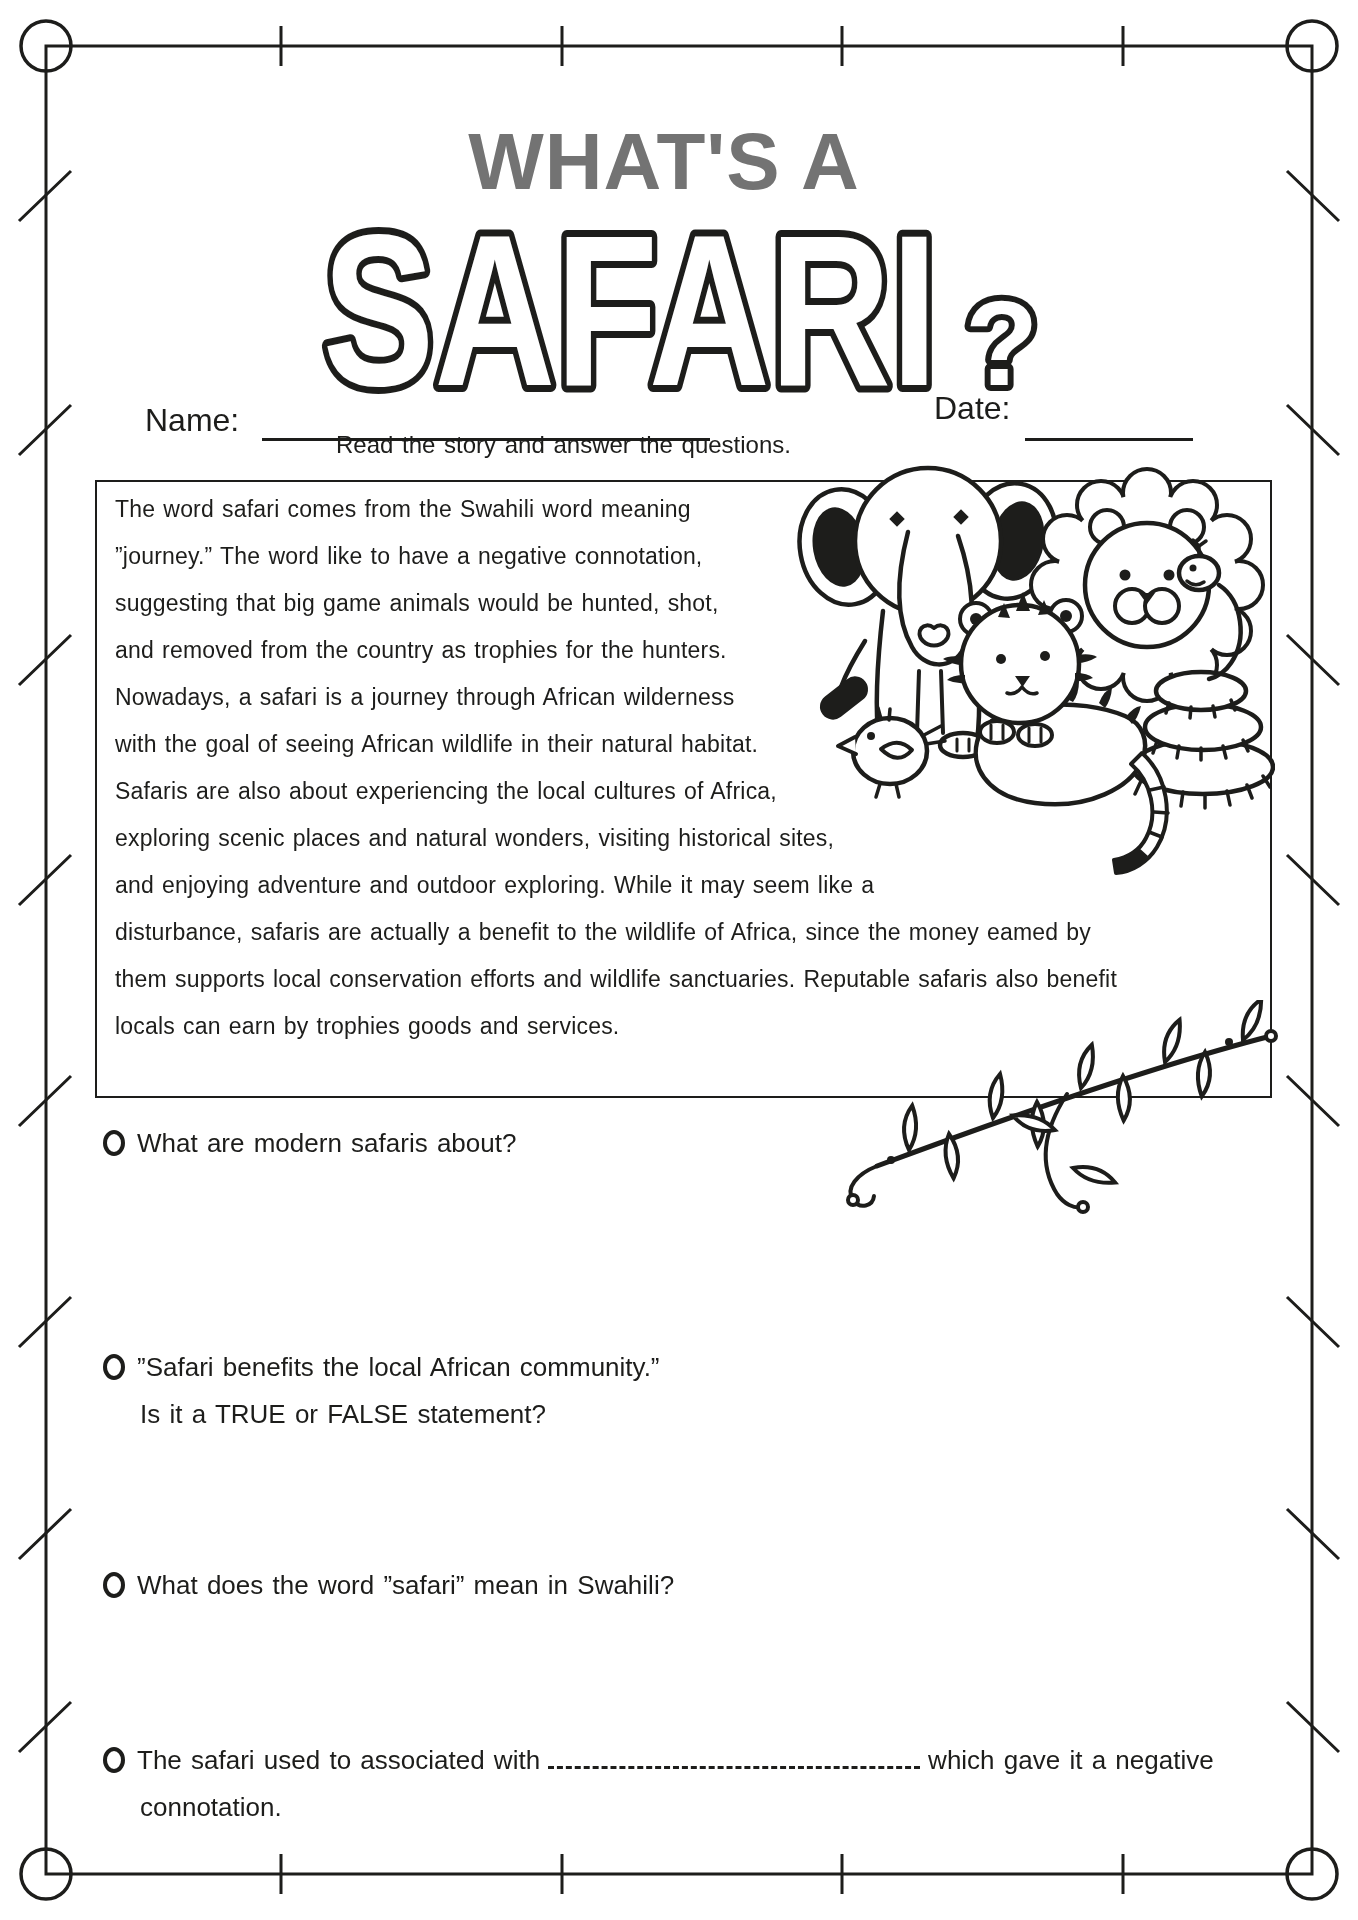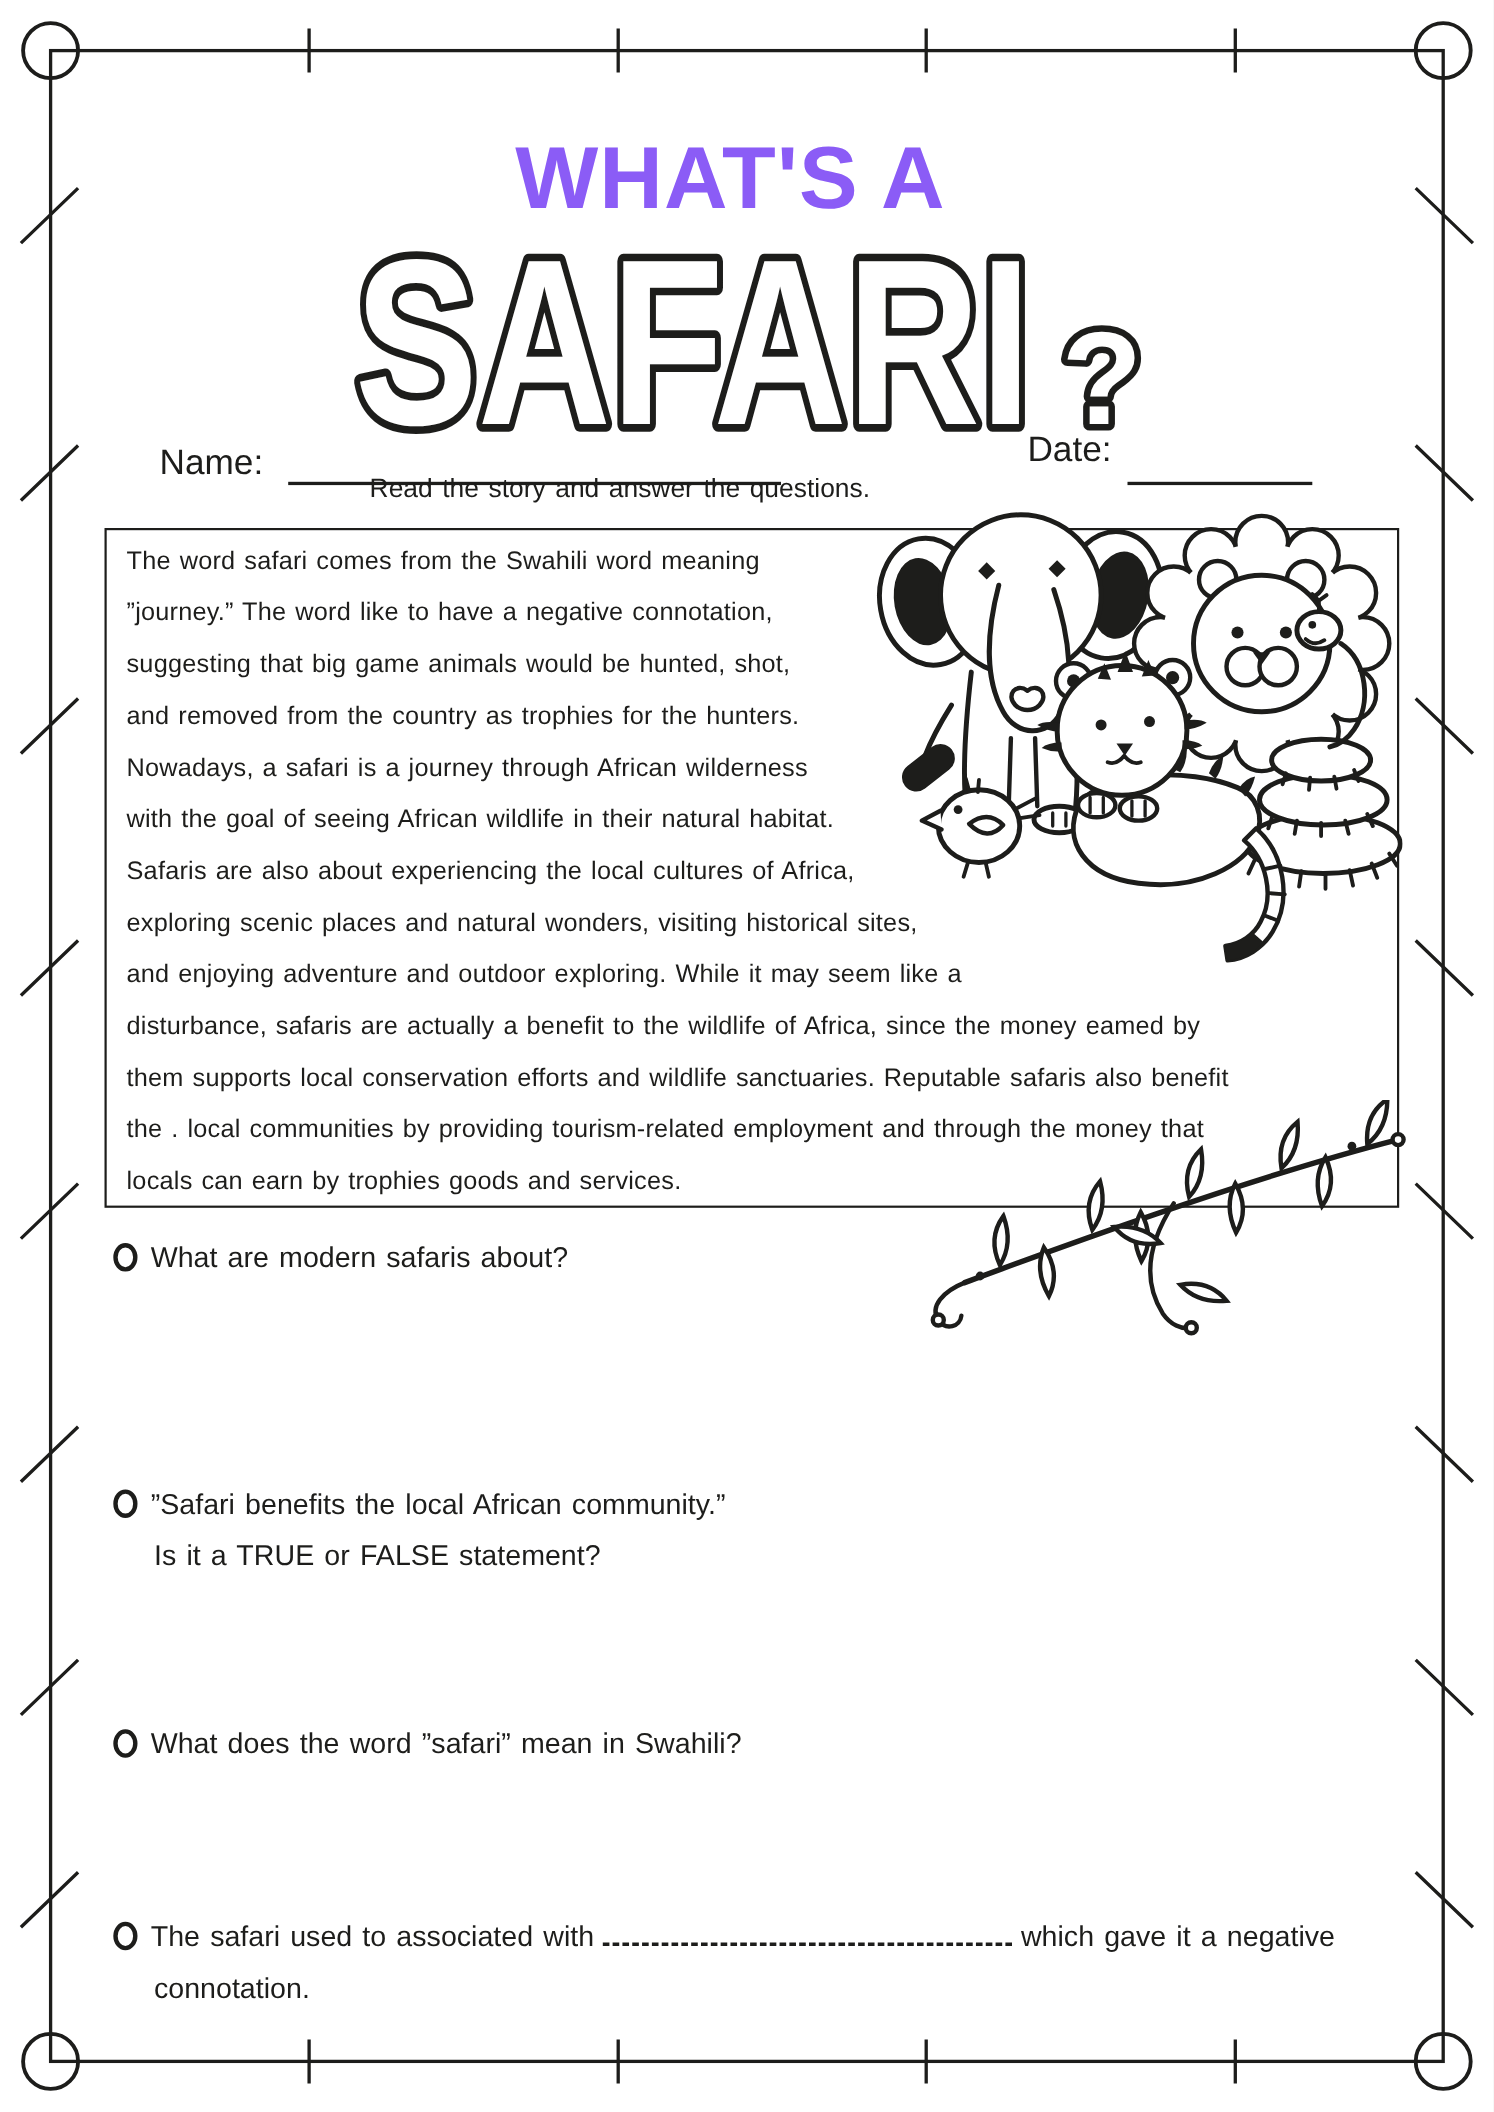--- a/index.html
+++ b/index.html
@@ -8,21 +8,21 @@
     background:#ffffff; color:#1d1d1b; overflow:hidden;
     font-family:"Liberation Sans", sans-serif;
   }
   svg text { font-family:"Liberation Sans", sans-serif; }
 
   .frame { position:absolute; left:0; top:0; pointer-events:none; }
 
   .title-top {
     position:absolute; left:339px; top:116px; width:650px;
     text-align:center; font-size:80px; font-weight:bold; letter-spacing:1px;
-    color:#8b5cf6; white-space:nowrap;
+    color:#737373; white-space:nowrap;
   }
   .title-main-svg { position:absolute; left:290px; top:213px; }
 
   .name-label { position:absolute; left:145px; top:402px; font-size:32px; }
   .date-label { position:absolute; left:934px; top:390px; font-size:32px; }
   .write-line { position:absolute; border-bottom:3px solid #1d1d1b; height:0; }
   .name-line  { left:262px; top:438px; width:448px; }
   .date-line  { left:1025px; top:438px; width:168px; }
 
   .instruction {
@@ -95,21 +95,20 @@
     <div class="story-line">”journey.” The word like to have a negative connotation,</div>
     <div class="story-line">suggesting that big game animals would be hunted, shot,</div>
     <div class="story-line">and removed from the country as trophies for the hunters.</div>
     <div class="story-line">Nowadays, a safari is a journey through African wilderness</div>
     <div class="story-line">with the goal of seeing African wildlife in their natural habitat.</div>
     <div class="story-line">Safaris are also about experiencing the local cultures of Africa,</div>
     <div class="story-line">exploring scenic places and natural wonders, visiting historical sites,</div>
     <div class="story-line">and enjoying adventure and outdoor exploring. While it may seem like a</div>
     <div class="story-line">disturbance, safaris are actually a benefit to the wildlife of Africa, since the money eamed by</div>
     <div class="story-line">them supports local conservation efforts and wildlife sanctuaries. Reputable safaris also benefit</div>
-    <div class="story-line">the . local communities by providing tourism-related employment and through the money that</div>
     <div class="story-line">locals can earn by trophies goods and services.</div>
   </div>
 
   <svg class="animals" width="480" height="460" viewBox="0 0 480 460">
     <g stroke="#1d1d1b" stroke-width="4.5" fill="#ffffff" stroke-linecap="round" stroke-linejoin="round">
 
       <g>
         <ellipse cx="50" cy="112" rx="45" ry="58" transform="rotate(-10 50 112)"></ellipse>
         <ellipse cx="44" cy="112" rx="26" ry="40" transform="rotate(-10 44 112)" fill="#1d1d1b" stroke="none"></ellipse>
         <ellipse cx="216" cy="106" rx="45" ry="58" transform="rotate(10 216 106)"></ellipse>

